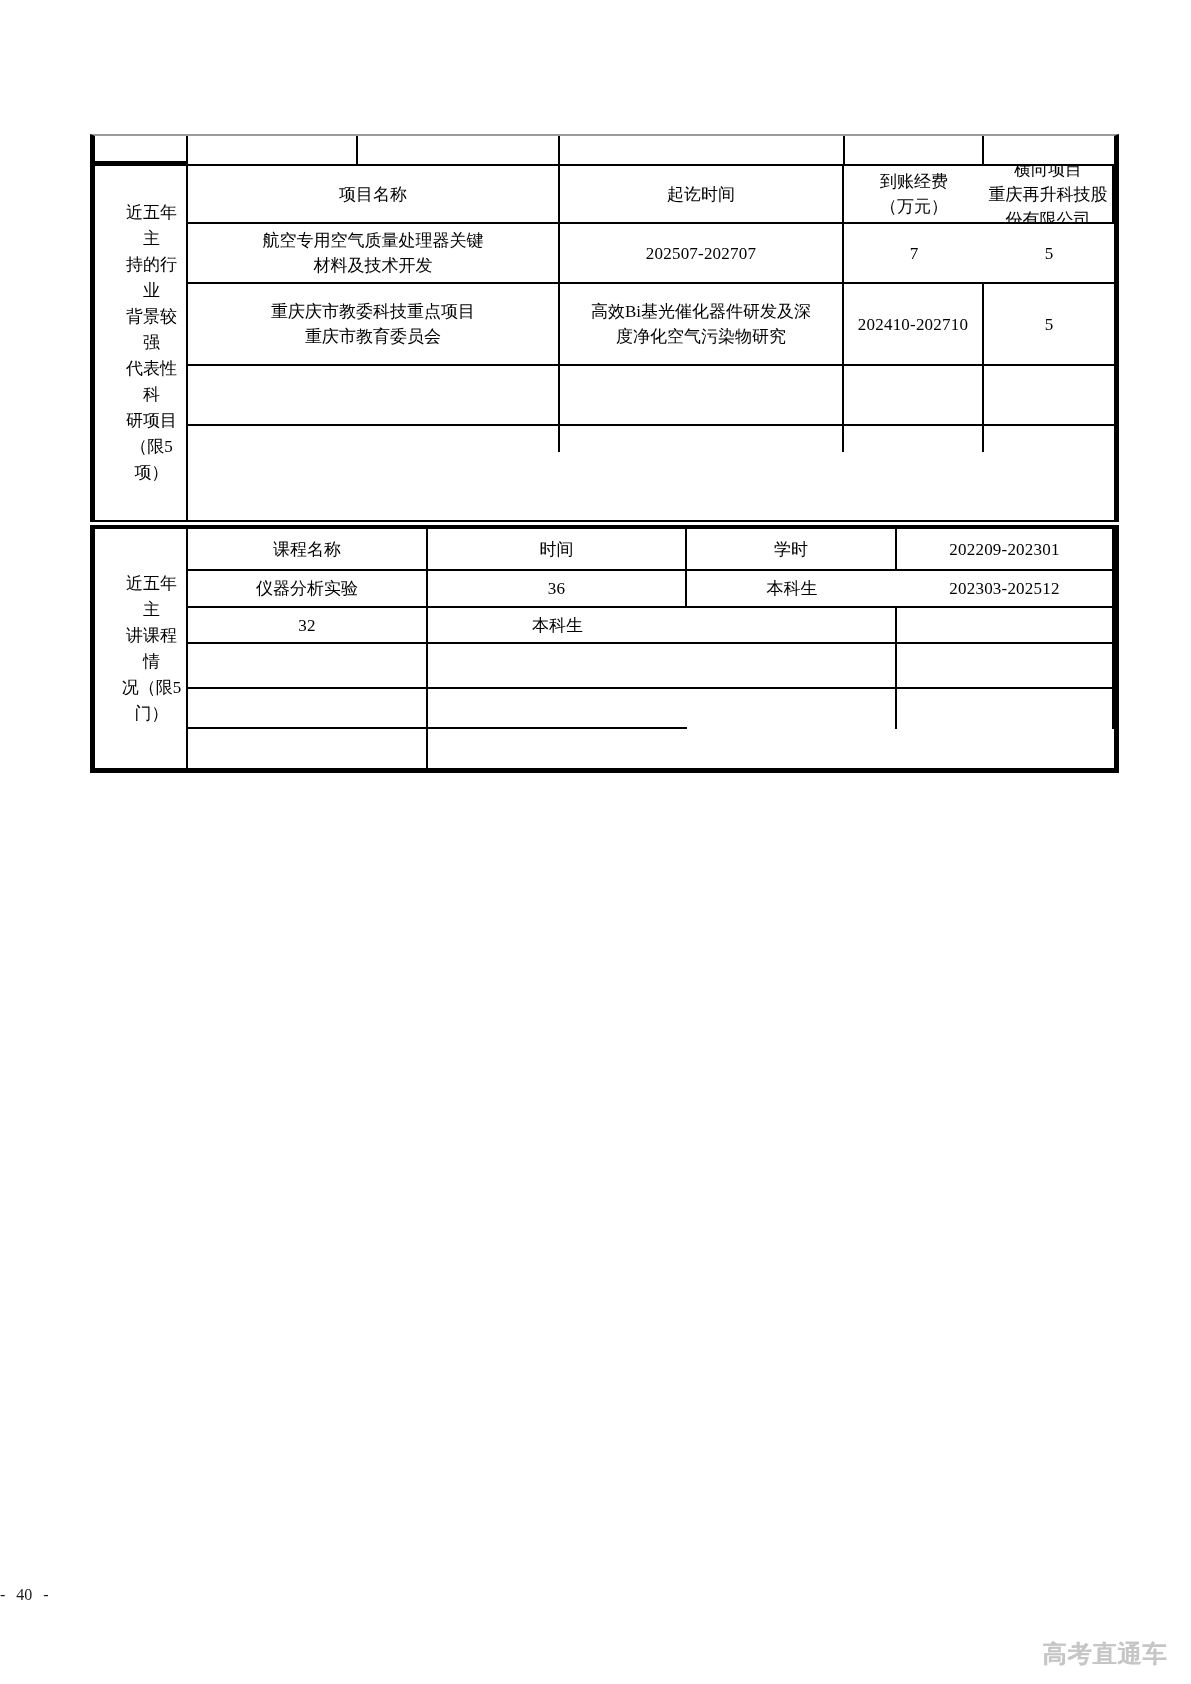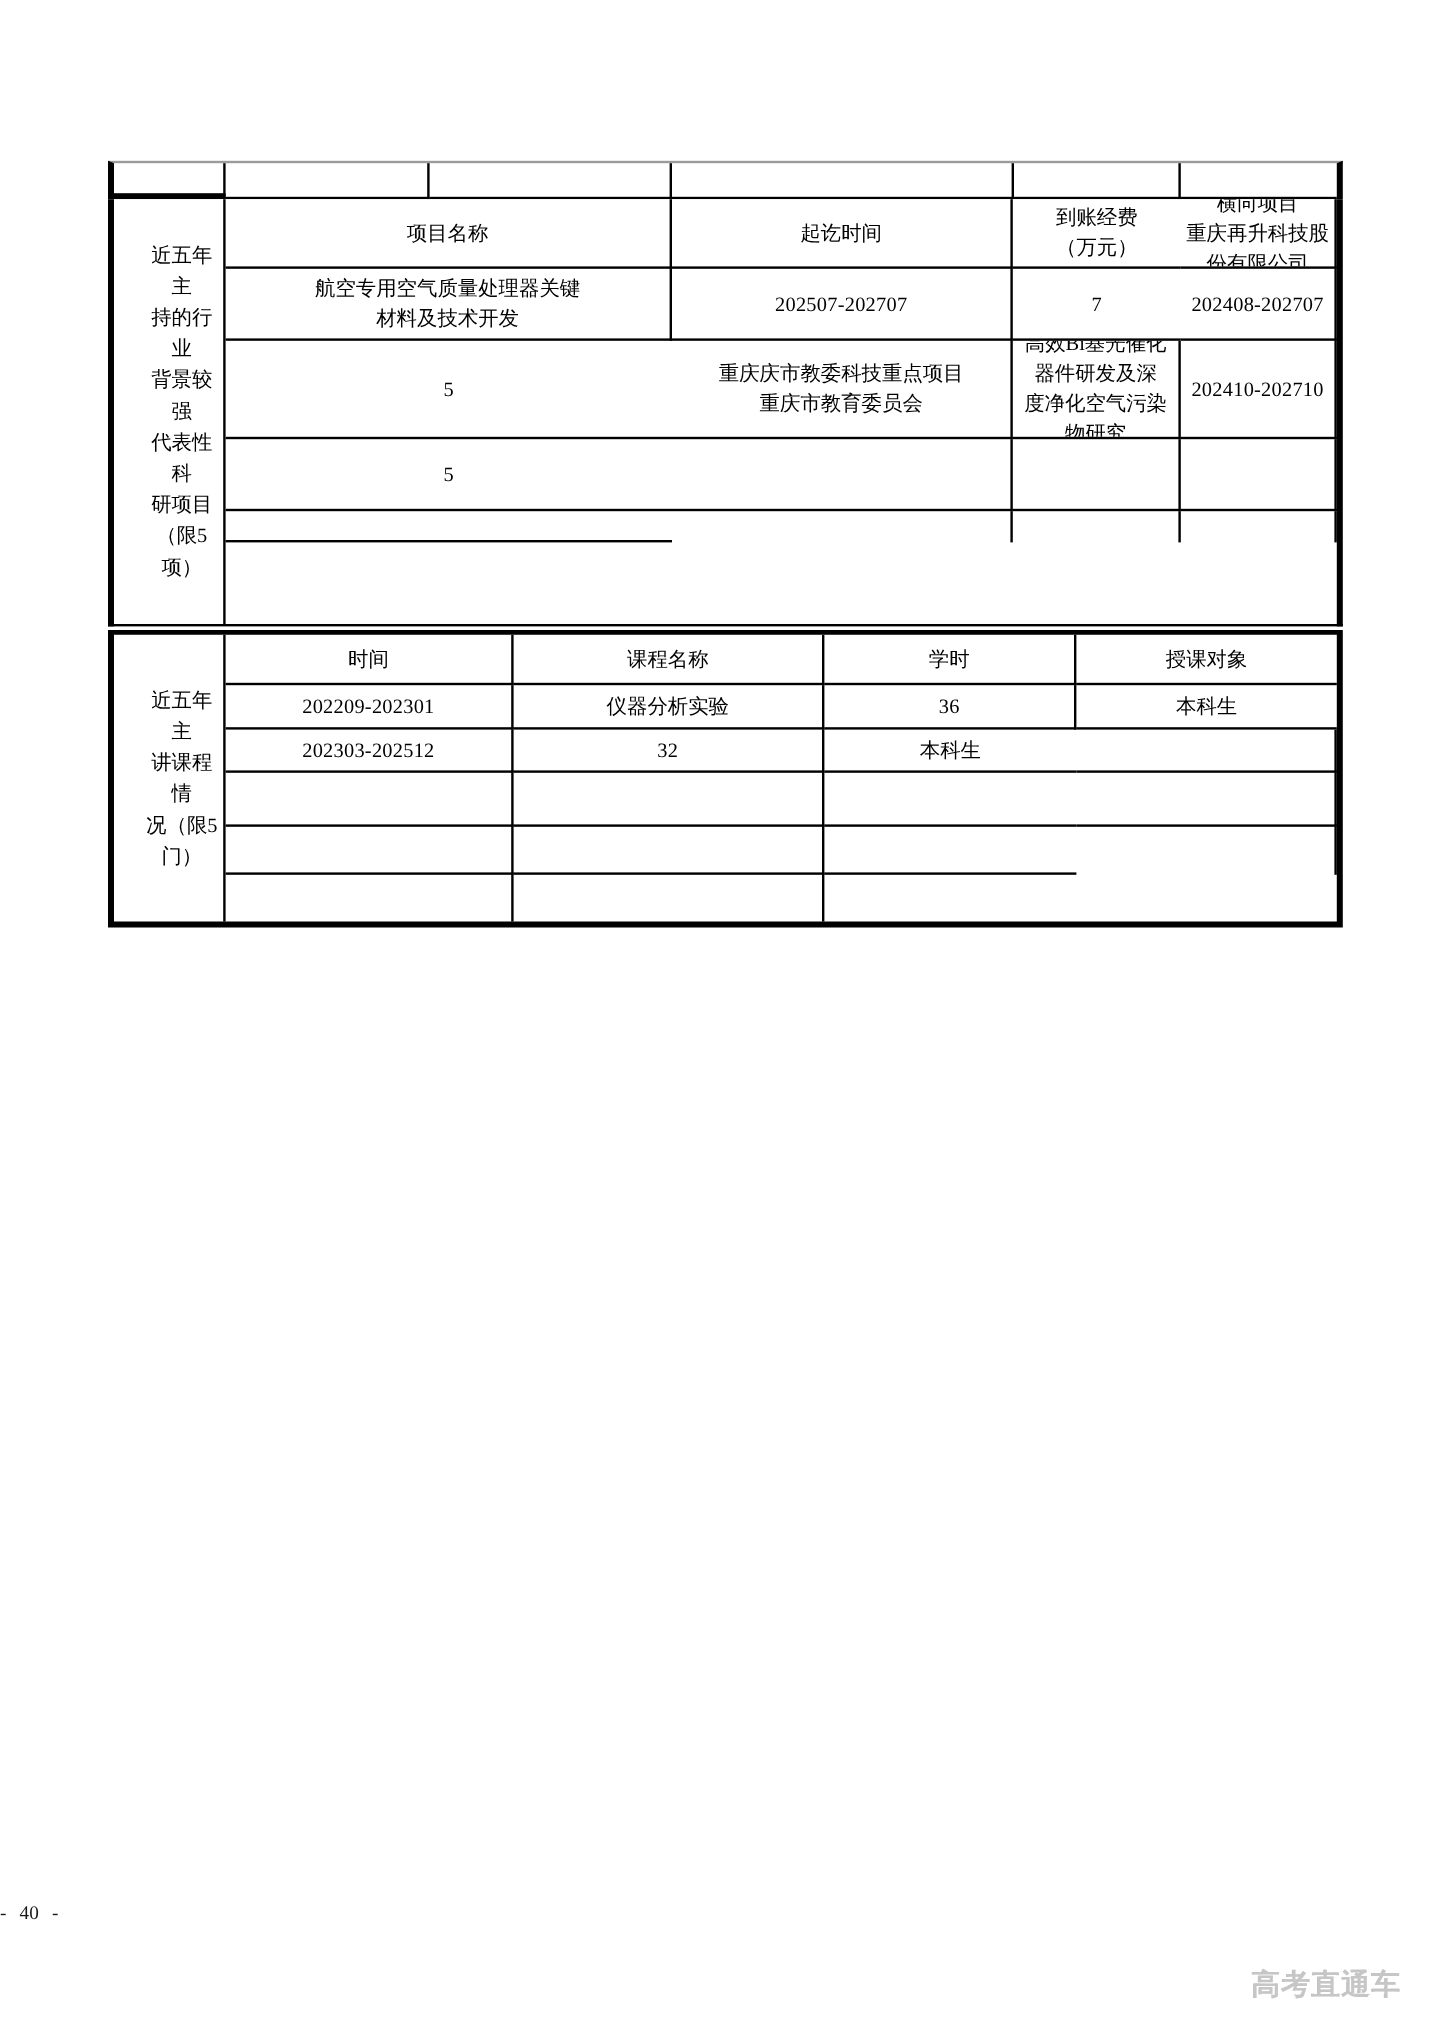--- a/index.html
+++ b/index.html
@@ -85,21 +85,20 @@
     <div class="cell noR">到账经费
 （万元）</div>
 
     <div class="cell">横向项目
 重庆再升科技股份有限公司</div>
     <div class="cell">航空专用空气质量处理器关键
 材料及技术开发</div>
     <div class="cell num">202507-202707</div>
     <div class="cell noR num">7</div>
 
-    <div class="cell num">202408-202707</div>
     <div class="cell noR num">5</div>
 
     <div class="cell">重庆庆市教委科技重点项目
 重庆市教育委员会</div>
     <div class="cell">高效Bi基光催化器件研发及深
 度净化空气污染物研究</div>
     <div class="cell num">202410-202710</div>
     <div class="cell noR num">5</div>
 
     <div class="cell"></div>
@@ -112,24 +111,23 @@
     <div class="cell noB num"></div>
     <div class="cell noR noB num"></div>
   </div>
 
   <div class="tbl t2">
     <div class="cell lbl noB">近五年主
 讲课程情
 况（限5
 门）</div>
 
+    <div class="cell">课程名称</div>
     <div class="cell">时间</div>
-    <div class="cell">课程名称</div>
     <div class="cell">学时</div>
-    <div class="cell noR">授课对象</div>
 
     <div class="cell num">202209-202301</div>
     <div class="cell">仪器分析实验</div>
     <div class="cell num">36</div>
     <div class="cell noR">本科生</div>
 
     <div class="cell num">202303-202512</div>
     <div class="cell num">32</div>
     <div class="cell noR">本科生</div>
 

